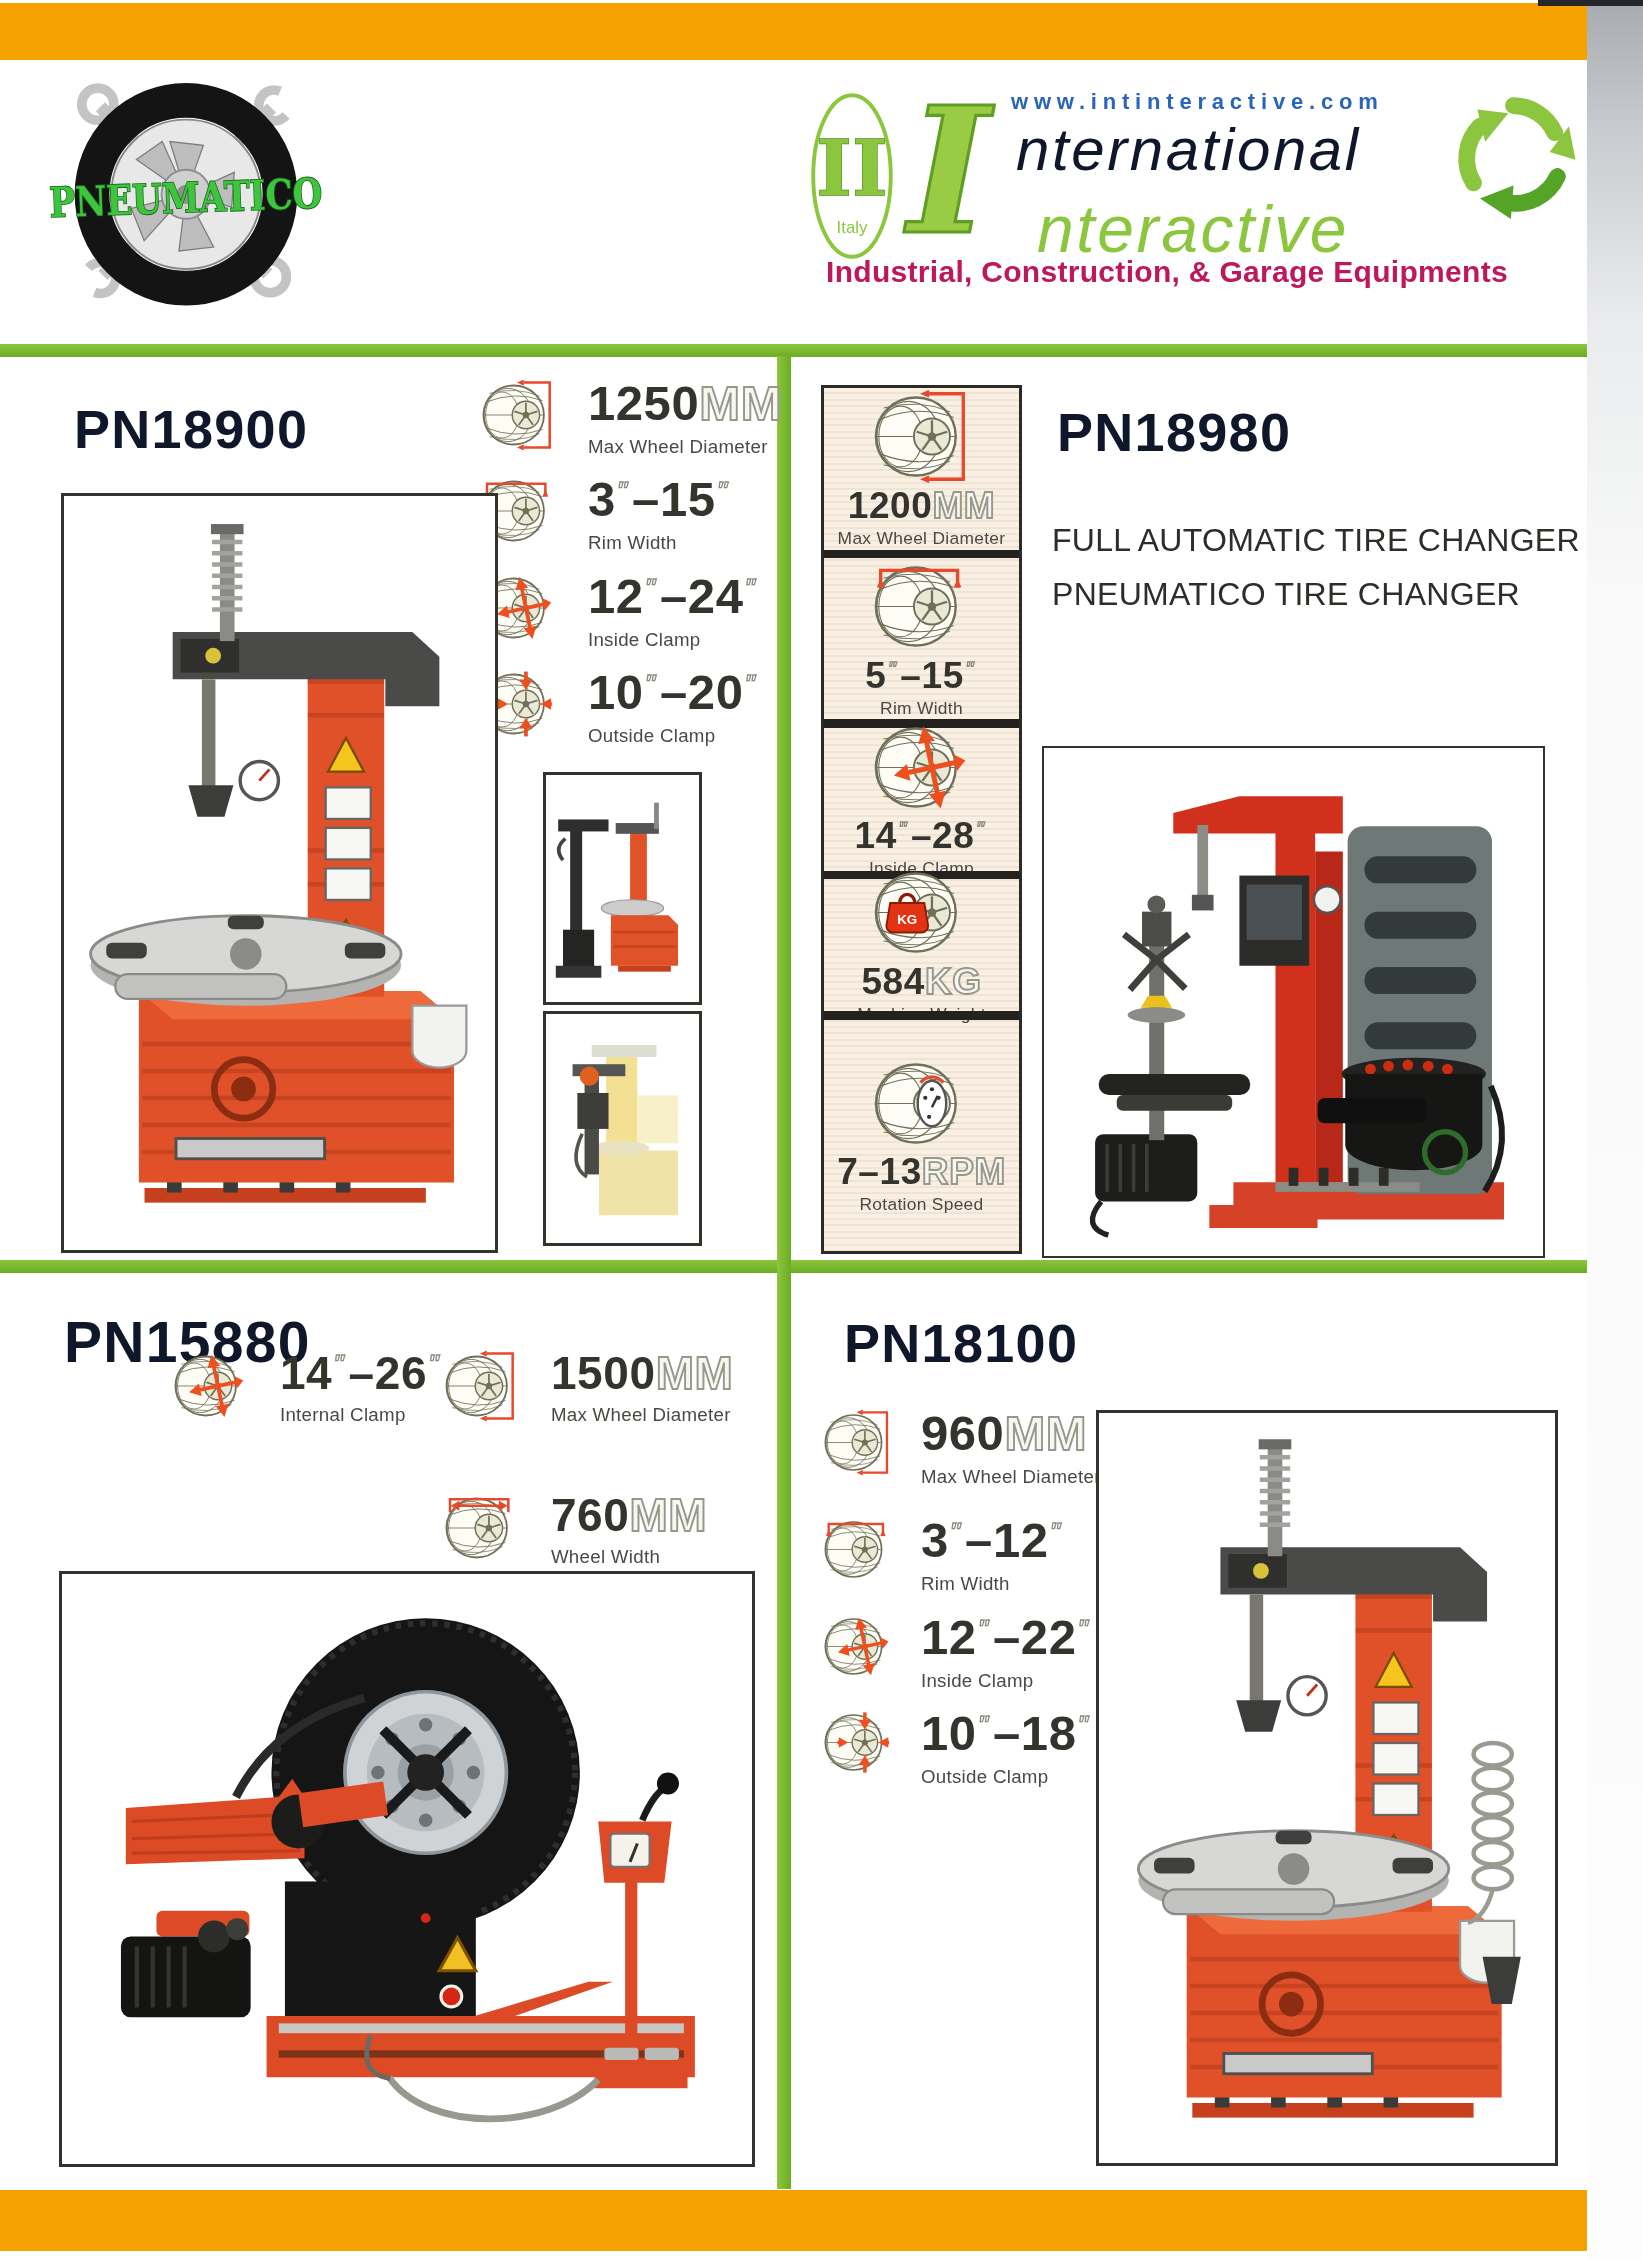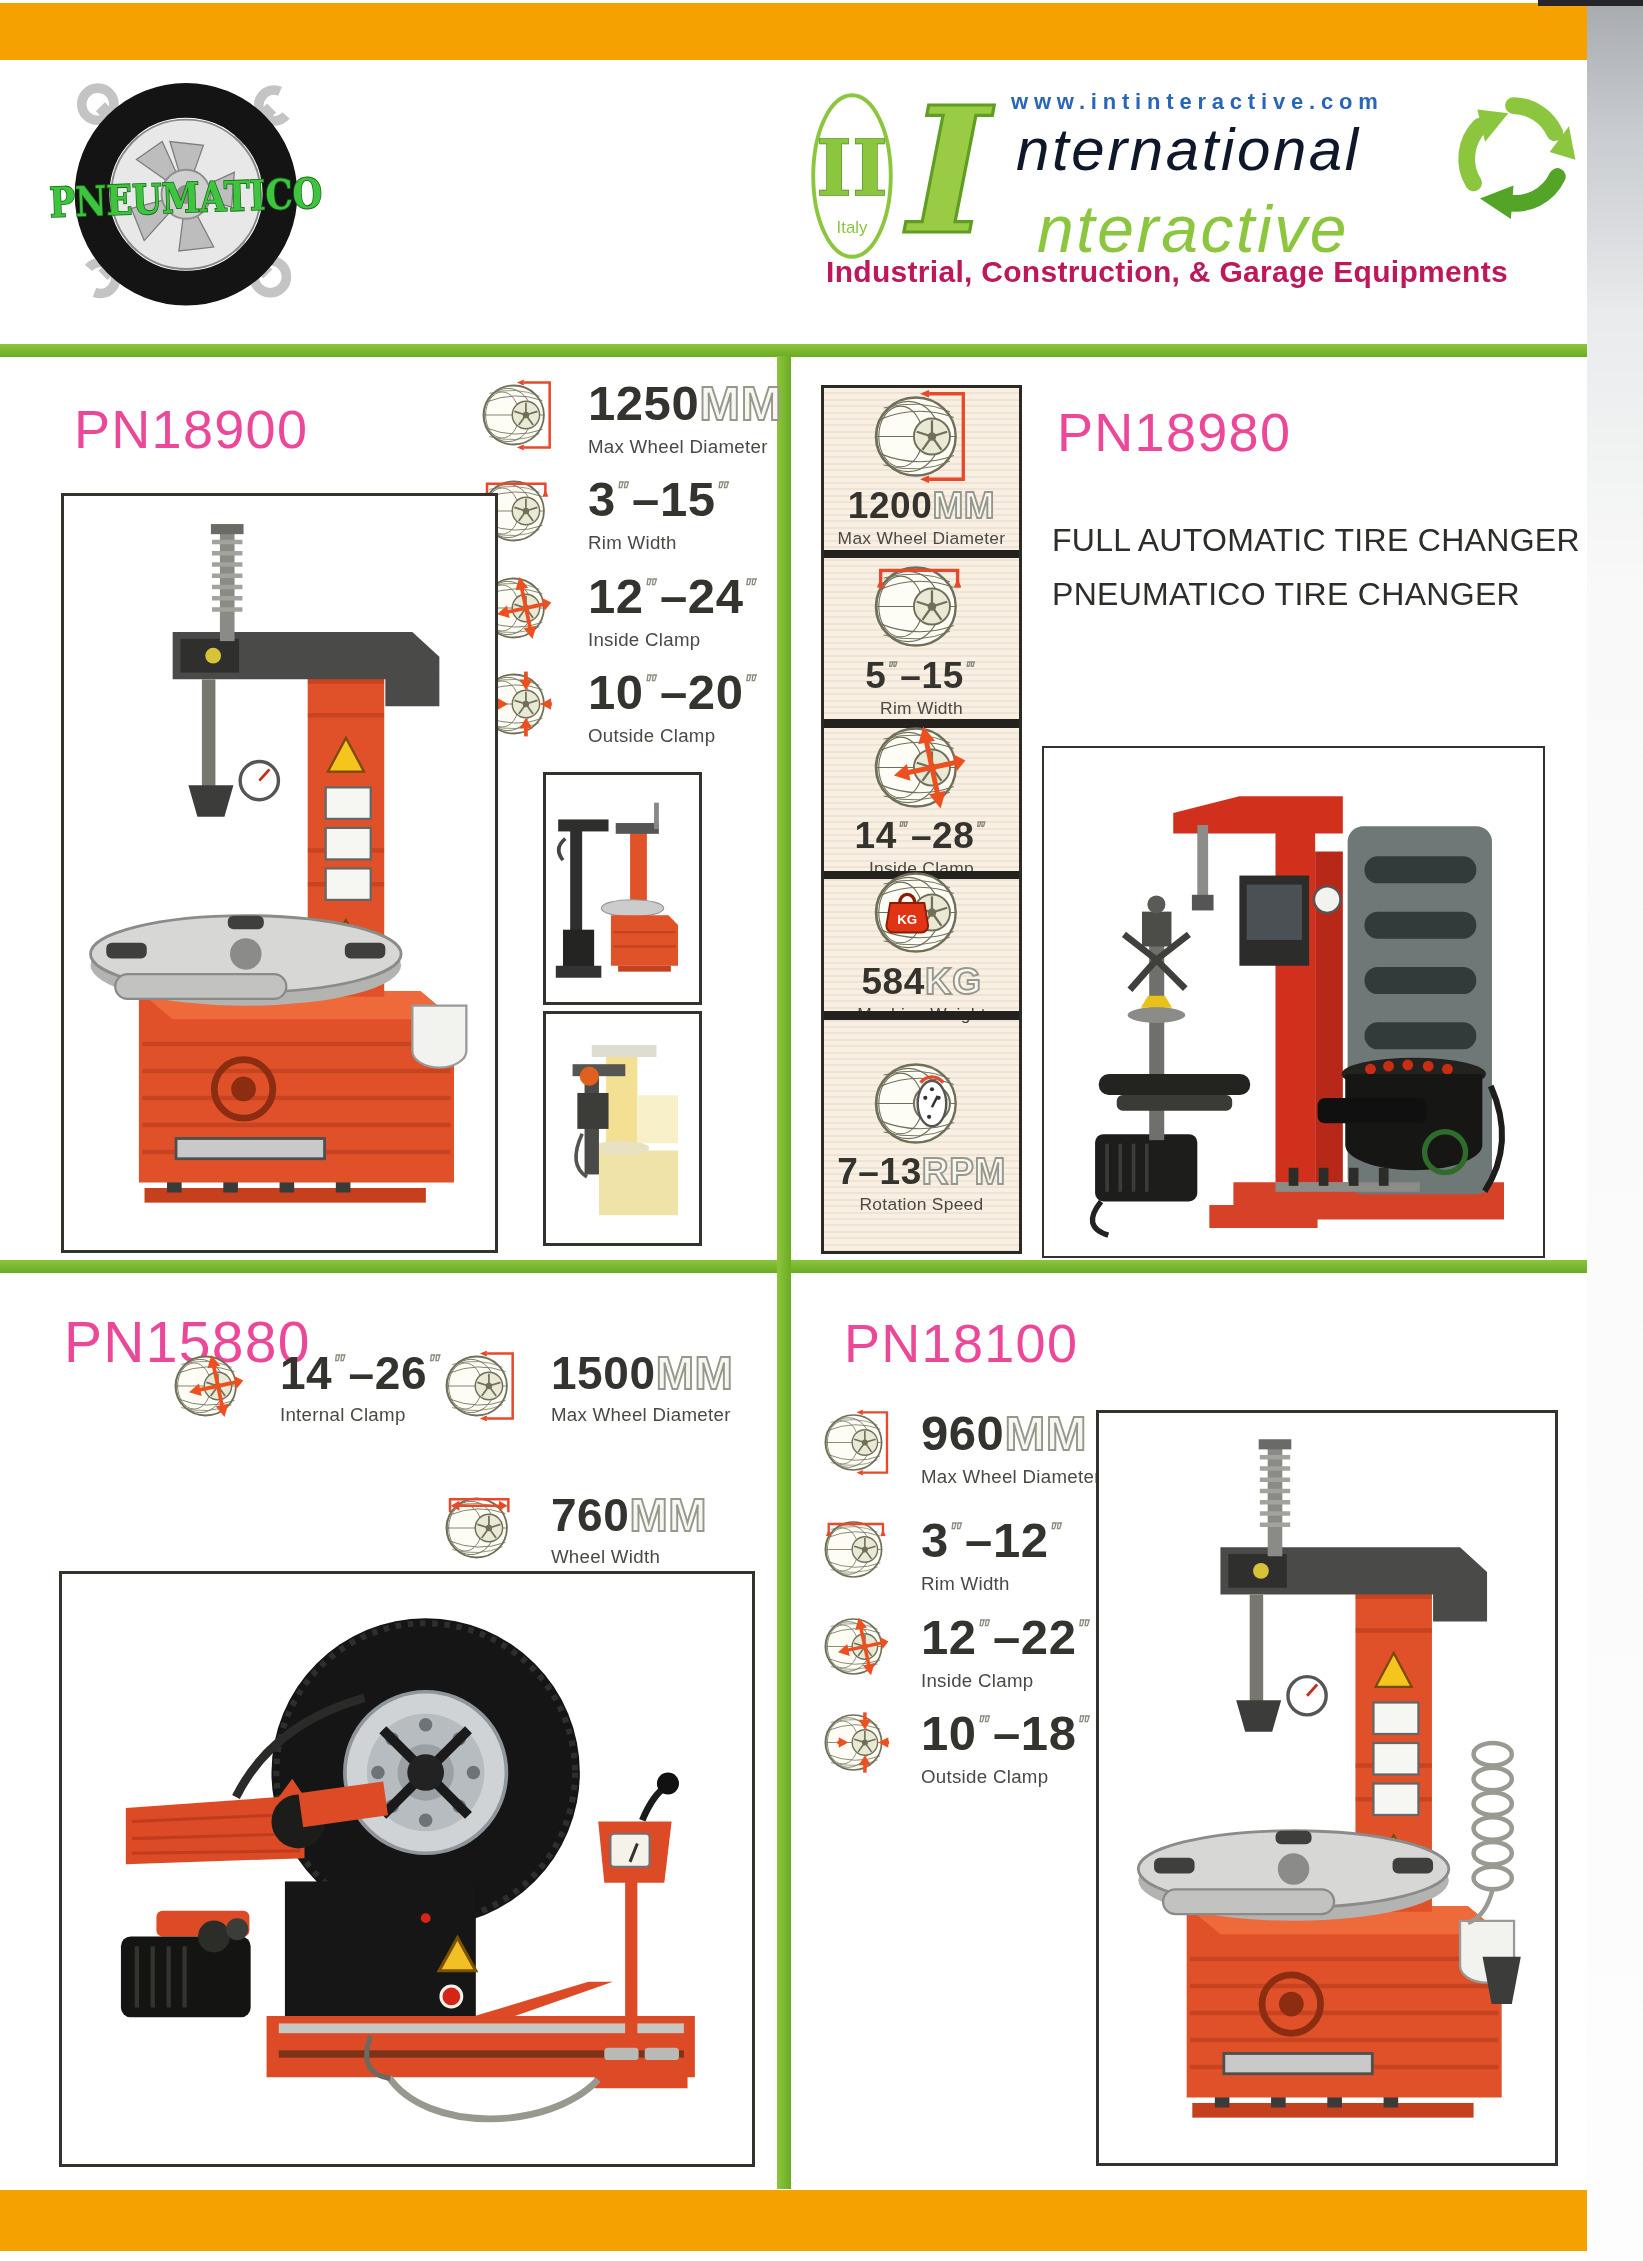--- a/index.html
+++ b/index.html
@@ -16,21 +16,21 @@
       background:linear-gradient(180deg,#a7abb0 0%,#c9ccd0 6%,#e9ebec 14%,#f9f9f9 26%,#fdfdfd 100%);}
   .scan-corner{left:1538px;top:0;width:106px;height:6.4px;background:#26262a;}
   
   .website{left:1011px;top:89px;font-size:22px;font-weight:600;letter-spacing:5.8px;color:#2A66B8;}
   .bigI{left:908px;top:83px;font-family:"DejaVu Serif",serif;font-style:italic;font-weight:700;
         font-size:175px;line-height:1;color:#9ACB44;-webkit-text-stroke:3.2px #5f9e22;}
   .word1{left:1016px;top:115px;font-size:60px;font-style:italic;color:#0f172a;letter-spacing:2.6px;}
   .word2{left:1037px;top:191px;font-size:66px;font-style:italic;color:#8CC63E;letter-spacing:2.6px;}
   .tagline{left:826px;top:255px;font-size:30px;font-weight:700;color:#be185d;letter-spacing:0.3px;}
   
-  .ptitle{position:absolute;font-size:54px;font-weight:400;color:#ec4899;letter-spacing:1.3px;}
+  .ptitle{position:absolute;font-size:54px;font-weight:700;color:#0f172a;letter-spacing:1.3px;}
   
   .spec{position:absolute;display:flex;align-items:flex-start;gap:30px;}
   .ticon{width:72px;height:72px;flex:0 0 auto;}
   .stxt{text-align:left;padding-left:3.9px;}
   .sval{font-size:49px;font-weight:700;color:#34332e;line-height:1;letter-spacing:0.6px;white-space:nowrap;}
   .unit{color:#f7f7f2;-webkit-text-stroke:1.9px #97978b;}
   .in{display:inline-block;font-size:22px;transform:translateY(-19.3px);color:#ffffff;
       -webkit-text-stroke:1.3px #8b8b7f;margin:0 2.6px;}
   .slab{font-size:18.7px;color:#4a4944;margin-top:7.7px;letter-spacing:0.3px;}
   

